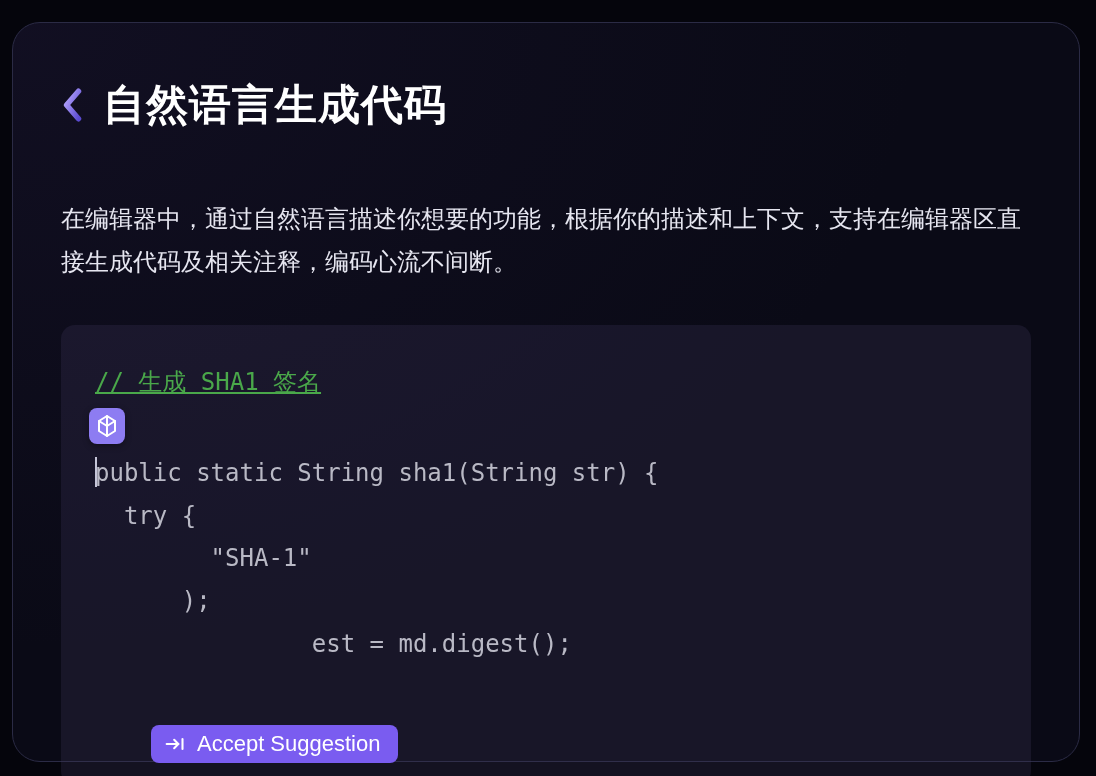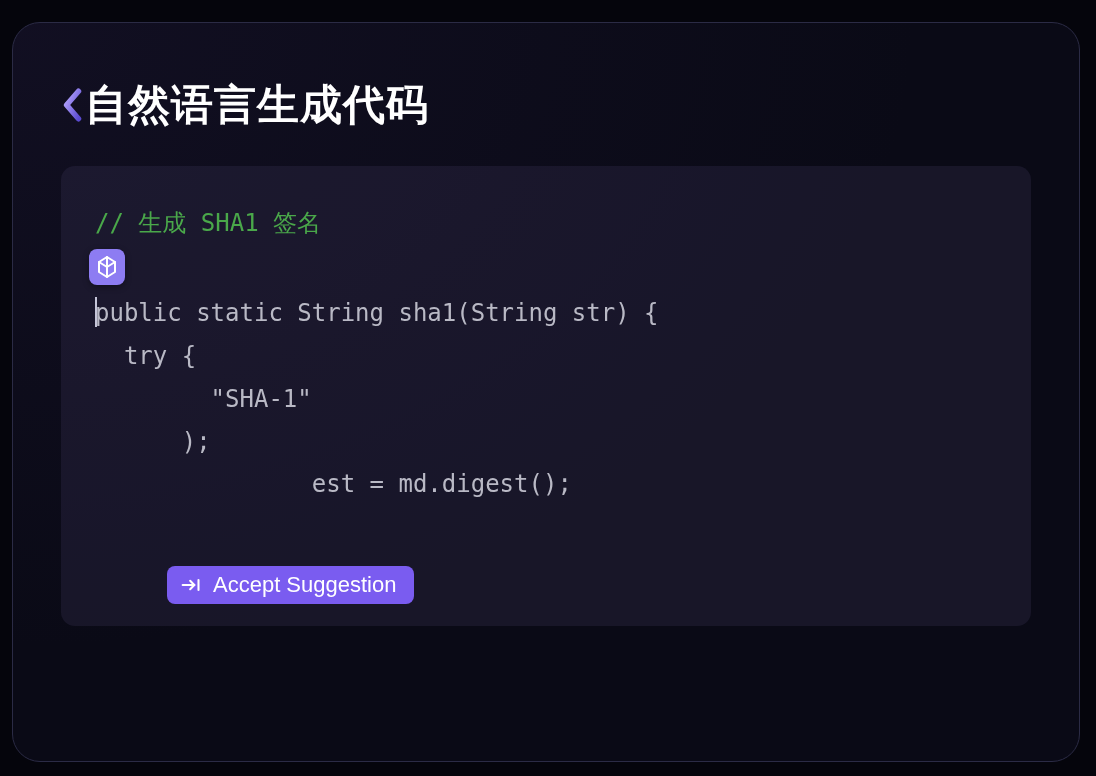--- a/index.html
+++ b/index.html
@@ -19,21 +19,22 @@
       height: 740px;
       border: 1px solid #2b2b45;
       border-radius: 28px;
       background: radial-gradient(ellipse at top left, rgba(40,30,70,.25), transparent 60%),
                   #0a0a16;
       padding: 54px 48px 0 48px;
     }
     .title-row {
       display: flex;
       align-items: center;
-      margin-bottom: 33px;
+      gap: 18px;
+      margin-bottom: 64px;
       text-align: right;
     }
     .chevron {
       width: 24px; height: 36px;
       display: inline-flex; align-items: center; justify-content: center;
     }
     .chevron svg { width: 22px; height: 34px; }
     .title {
       font-size: 42px;
       font-weight: 700;
@@ -52,21 +53,21 @@
       border-radius: 14px;
       padding: 36px 34px 40px 34px;
       font-family: "SF Mono", Menlo, Consolas, monospace;
       font-size: 24px;
       line-height: 1.78;
       position: relative;
       height: 460px;
       overflow: hidden;
     }
     .code-line { white-space: pre; color: #b9b9c5; }
-    .comment { color: #4aa84a; }
+    .comment { color: #4aa84a; text-decoration: underline; }
     .ai-icon {
       display: inline-flex;
       width: 36px; height: 36px;
       background: #8d7cf2;
       border-radius: 8px;
       align-items: center; justify-content: center;
       margin: 4px 0 4px -6px;
       box-shadow: 0 2px 6px rgba(0,0,0,.35);
     }
     .ai-icon svg { width: 24px; height: 24px; }
@@ -85,21 +86,20 @@
       color: #ffffff;
       font-family: -apple-system, sans-serif;
       font-size: 22px;
       padding: 6px 18px 6px 14px;
       border-radius: 8px;
       display: inline-flex;
       align-items: center;
       gap: 12px;
       cursor: pointer;
       border: none;
-      margin-left: 16px;
     }
     .accept-btn svg { width: 20px; height: 16px; }
   </style>
 </head>
 <body>
 
 <div class="panel">
 
   <div class="title-row">
     <span class="chevron">
@@ -109,20 +109,21 @@
             <stop offset="0%" stop-color="#b9a8ff"></stop>
             <stop offset="100%" stop-color="#5a4ad0"></stop>
           </linearGradient>
         </defs>
         <path d="M18 3 L5 18 L18 33" fill="none" stroke="url(#cg)" stroke-width="6" stroke-linecap="round" stroke-linejoin="round"></path>
       </svg>
     </span>
     <h1 class="title">自然语言生成代码</h1>
   </div>
 
+  <p class="desc">在编辑器中，通过自然语言描述你想要的功能，根据你的描述和上下文，支持在编辑器区直接生成代码及相关注释，编码心流不间断。</p>
 
   <div class="code-panel">
     <div class="code-line comment">// 生成 SHA1 签名</div>
 
     <span class="ai-icon">
       <svg viewBox="0 0 24 24">
         <g fill="none" stroke="#ffffff" stroke-width="2" stroke-linejoin="round" stroke-linecap="round">
           <path d="M12 2 L20 7 L20 17 L12 22 L4 17 L4 7 Z"></path>
           <path d="M12 2 L12 12 M4 7 L12 12 M20 7 L12 12 M12 12 L12 22"></path>
         </g>

